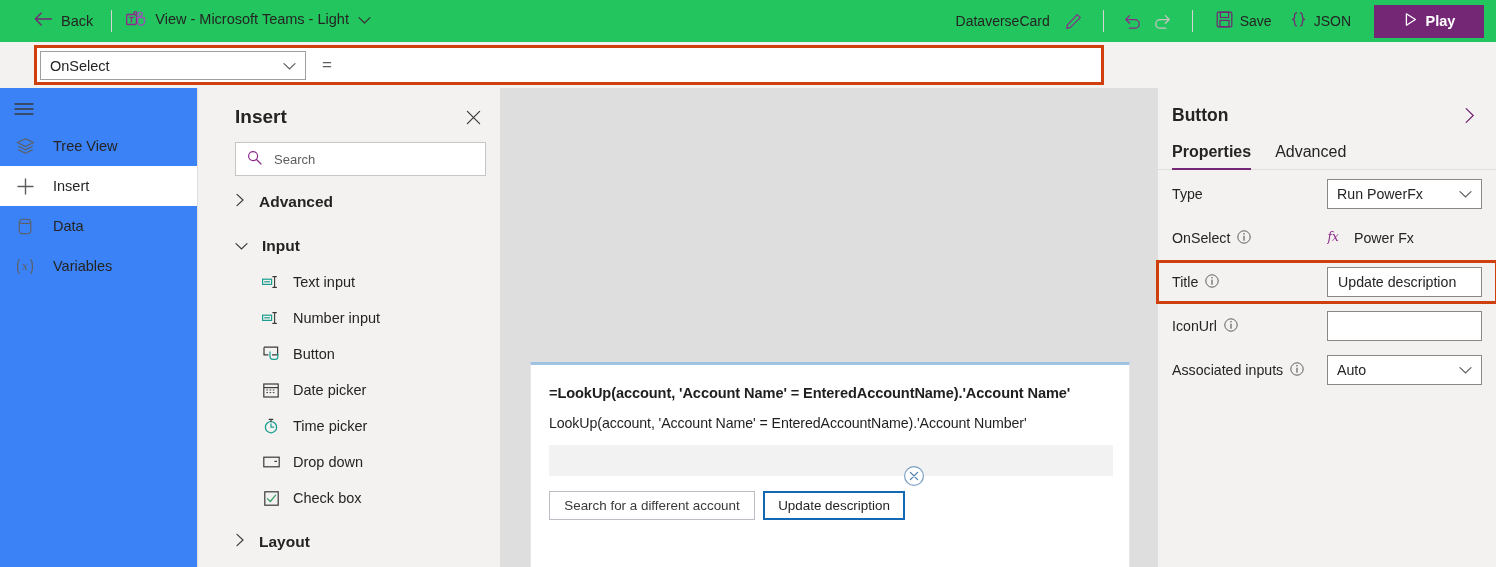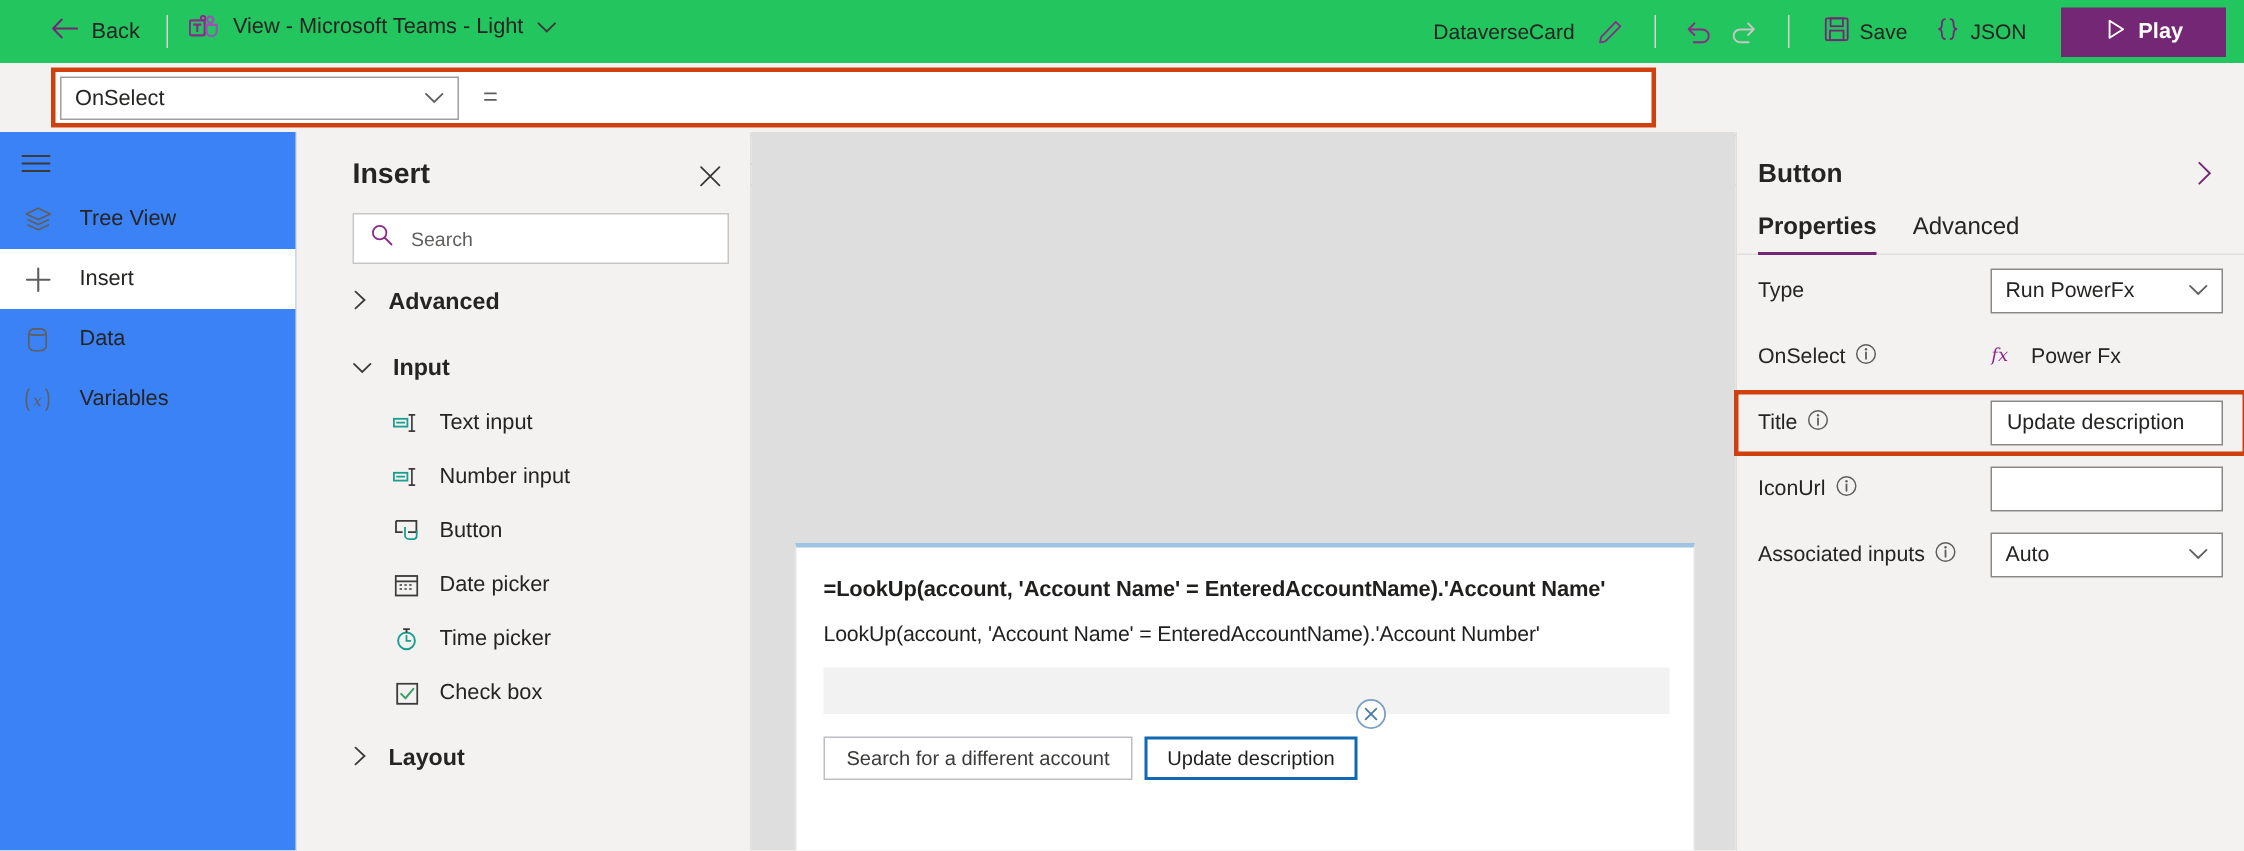--- a/index.html
+++ b/index.html
@@ -456,20 +456,29 @@
       <span class="gi-ico">
         <svg width="16" height="16" viewBox="0 0 16 16">
             <circle cx="8" cy="9.2" r="5.6" fill="none" stroke="#1a9e8f" stroke-width="1.3"></circle>
             <path d="M8 5.8v3.4h2.6" stroke="#1a9e8f" stroke-width="1.2" fill="none" stroke-linecap="round"></path>
             <path d="M6.2 1.4h3.6M8 1.4v1.9" stroke="#3b3a39" stroke-width="1.2" stroke-linecap="round"></path>
           </svg>
       </span>
       <span>Time picker</span>
     </div>
 
+    <div class="grp-item">
+      <span class="gi-ico">
+        <svg width="17" height="12" viewBox="0 0 17 12">
+            <rect x="0.8" y="1.2" width="15.4" height="9.6" fill="none" stroke="#3b3a39" stroke-width="1.2"></rect>
+            <path d="M11.4 5.4h2.6" stroke="#3b3a39" stroke-width="1.2"></path>
+          </svg>
+      </span>
+      <span>Drop down</span>
+    </div>
 
     <div class="grp-item">
       <span class="gi-ico">
         <svg width="15" height="15" viewBox="0 0 15 15">
             <rect x="0.8" y="0.8" width="13.4" height="13.4" fill="none" stroke="#3b3a39" stroke-width="1.2"></rect>
             <path d="M3.4 7.6 6.3 10.5 11.6 4.2" fill="none" stroke="#3aa06a" stroke-width="1.3" stroke-linecap="round" stroke-linejoin="round"></path>
           </svg>
       </span>
       <span>Check box</span>
     </div>

